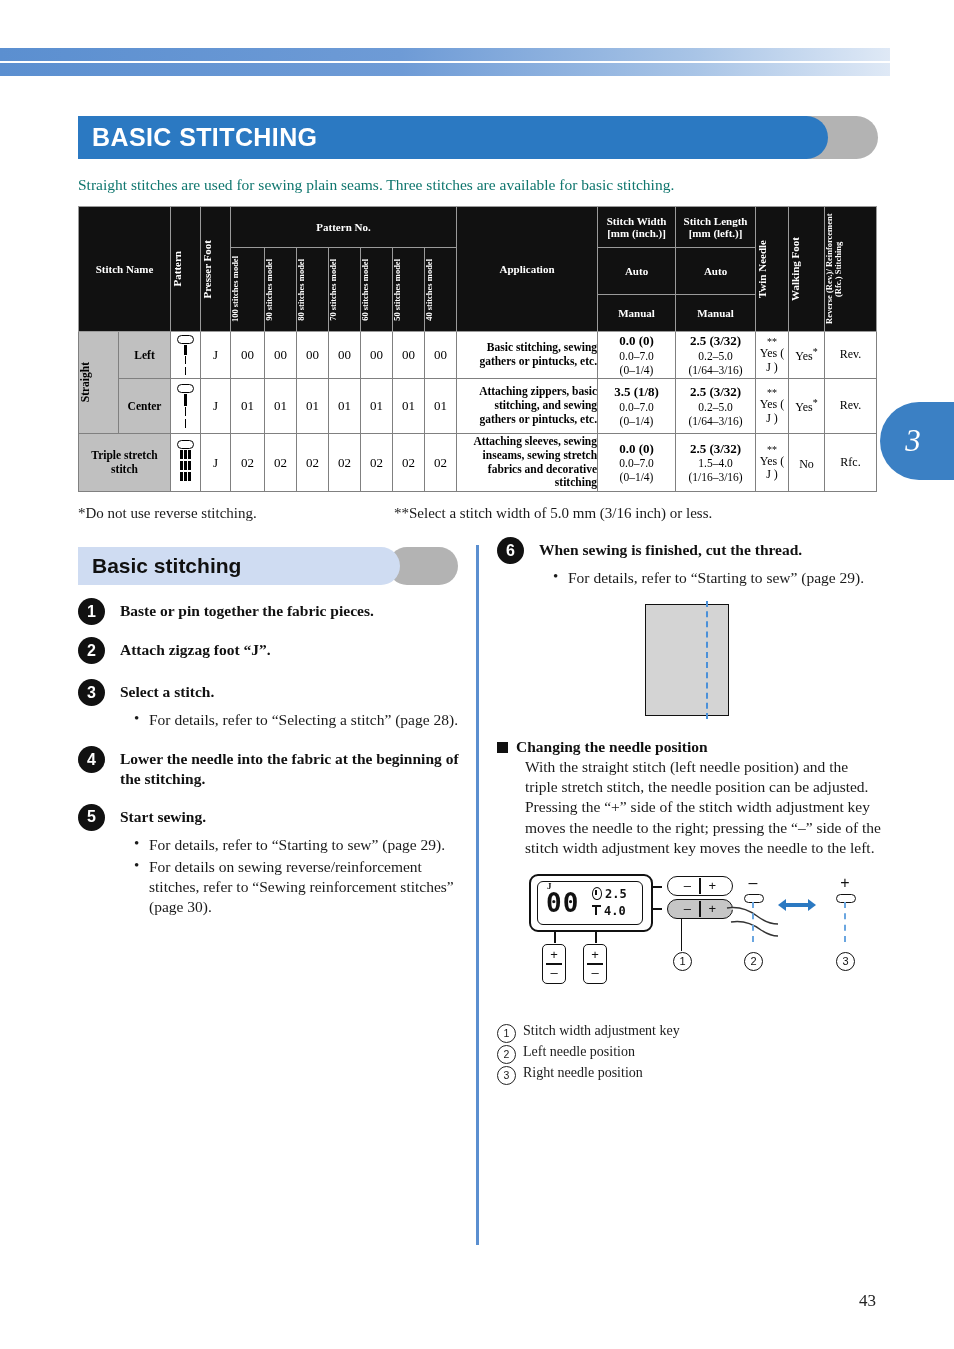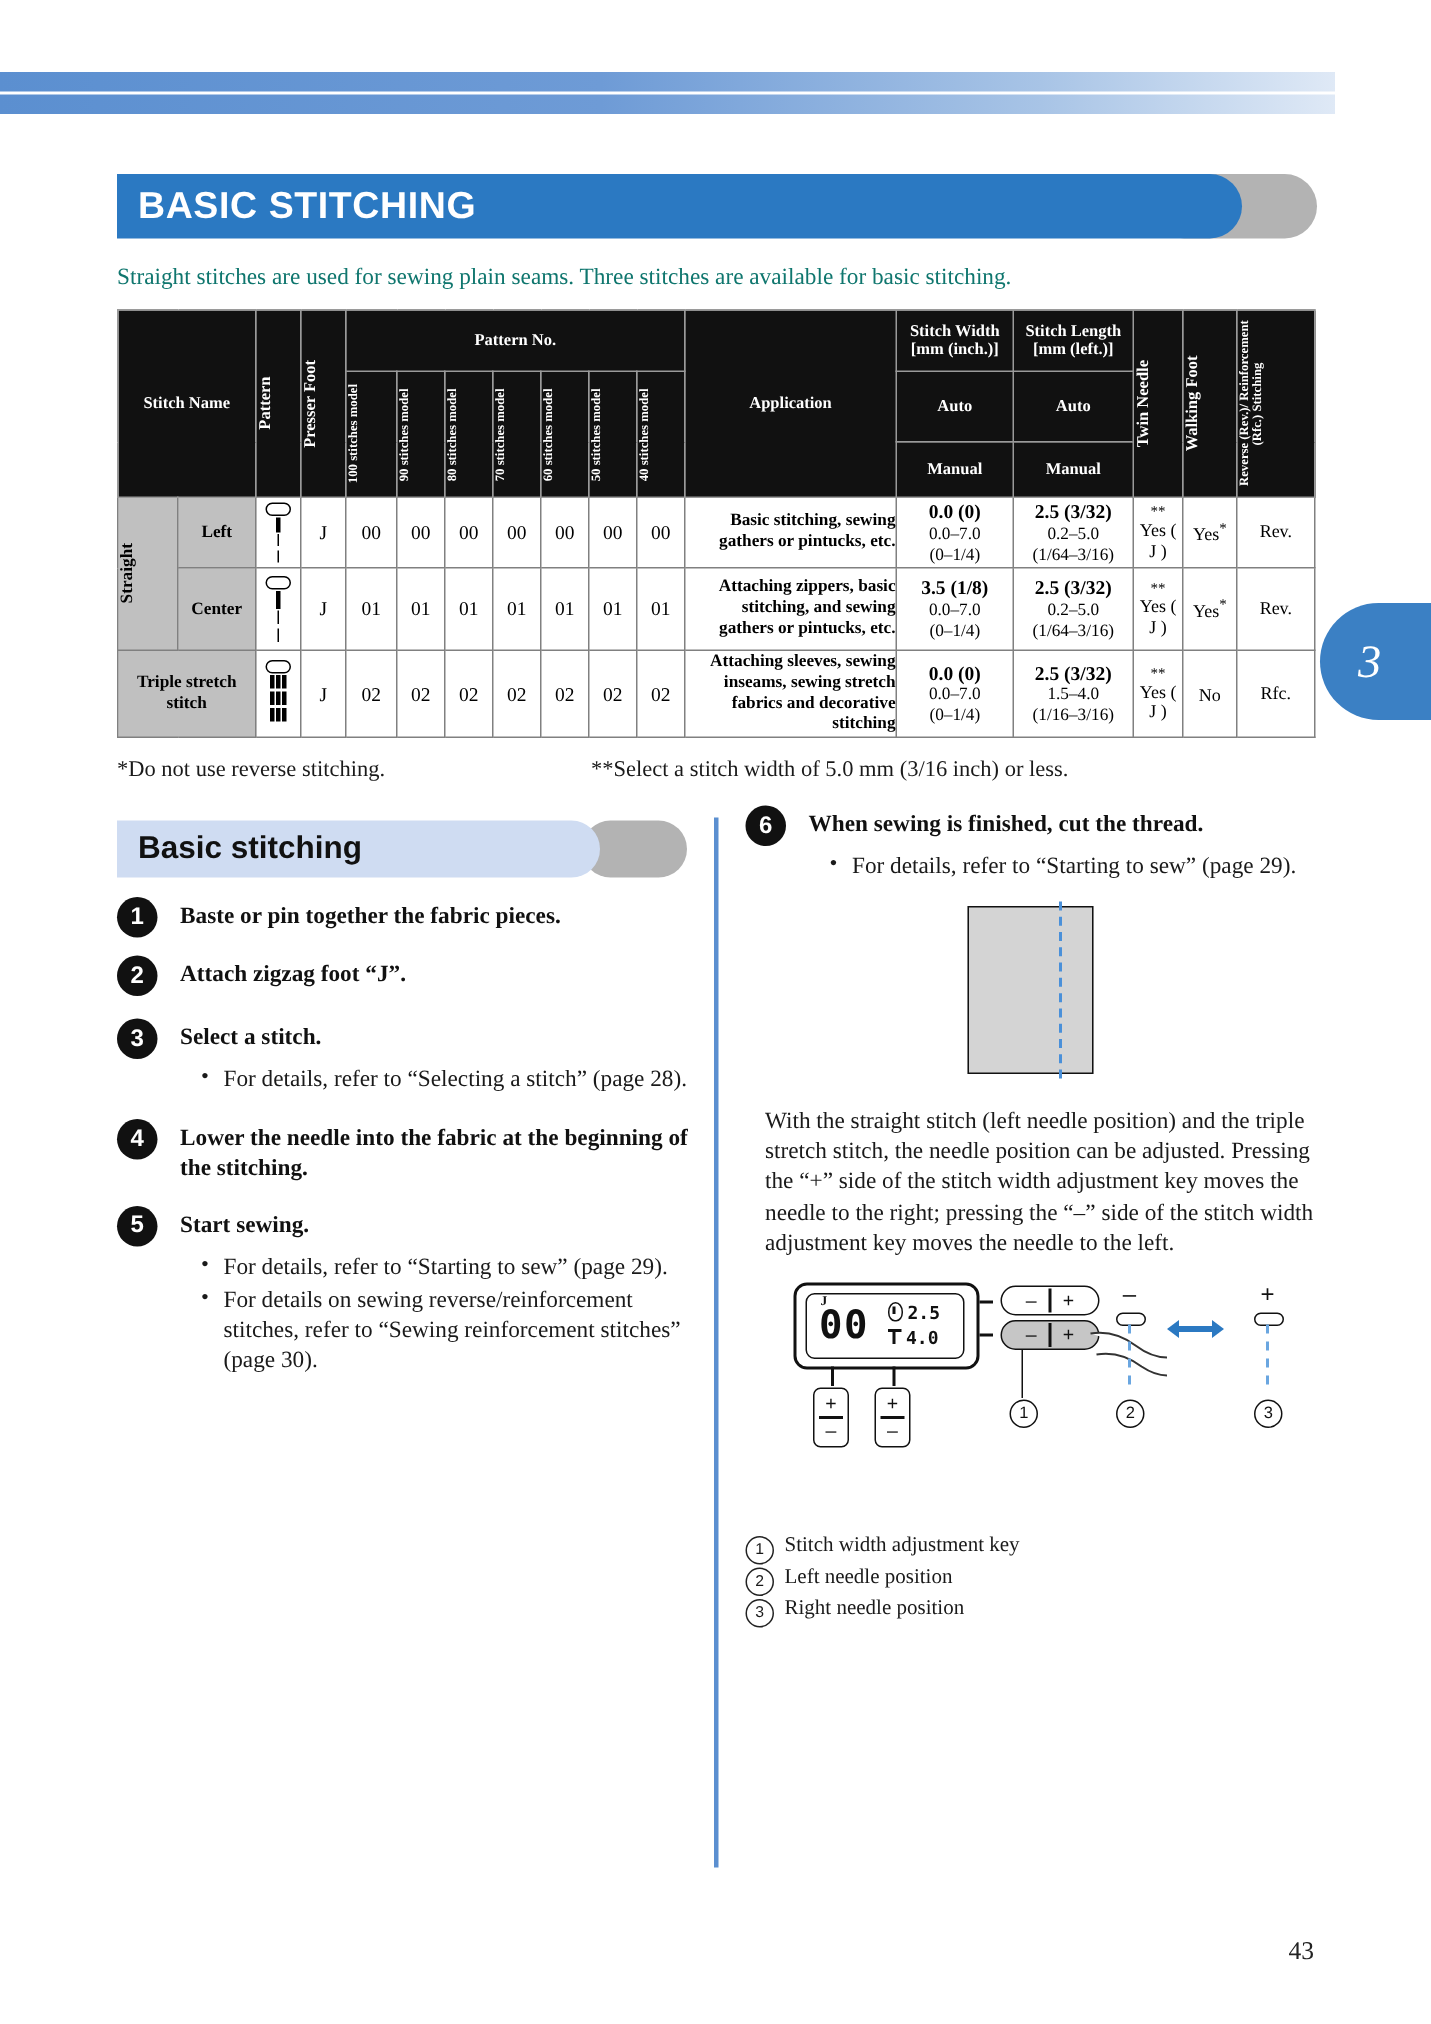--- a/index.html
+++ b/index.html
@@ -288,21 +288,21 @@
     display: flex; align-items: center;
   }
   .sq {
     width: 11px; height: 11px; background: #111;
     display: inline-block; margin-right: 8px;
   }
   .subsec-body {
     font-size: 15.5px;
     line-height: 1.3;
     color: #1a1a1a;
-    margin-left: 13px;
+    margin-left: 28px;
   }
 
   
   .fabric-fig {
     position: relative;
     width: 82px; height: 110px;
     margin: 16px 0 0 148px;
     background: #d4d4d4;
     border: 1.6px solid #111;
   }
@@ -789,20 +789,24 @@
     <ul class="bullets">
       <li>For details, refer to “Starting to sew” (page 29).</li>
     </ul>
   </div>
 
   <div class="fabric-fig">
     <div class="seam"></div>
   </div>
 
   <div style="margin-top:22px">
+    <div class="subsec-head">
+      <span class="sq"></span>
+      <span>Changing the needle position</span>
+    </div>
     <div class="subsec-body">With the straight stitch (left needle position) and the triple stretch stitch, the needle position can be adjusted. Pressing the “+” side of the stitch width adjustment key moves the needle to the right; pressing the “–” side of the stitch width adjustment key moves the needle to the left.</div>
   </div>
 
   <div class="diagram">
 
     <div class="lcd-outer">
       <div class="lcd-inner">
         <div class="lcd-j">J</div>
         <div class="lcd-num">00</div>
         <div class="lcd-w">

